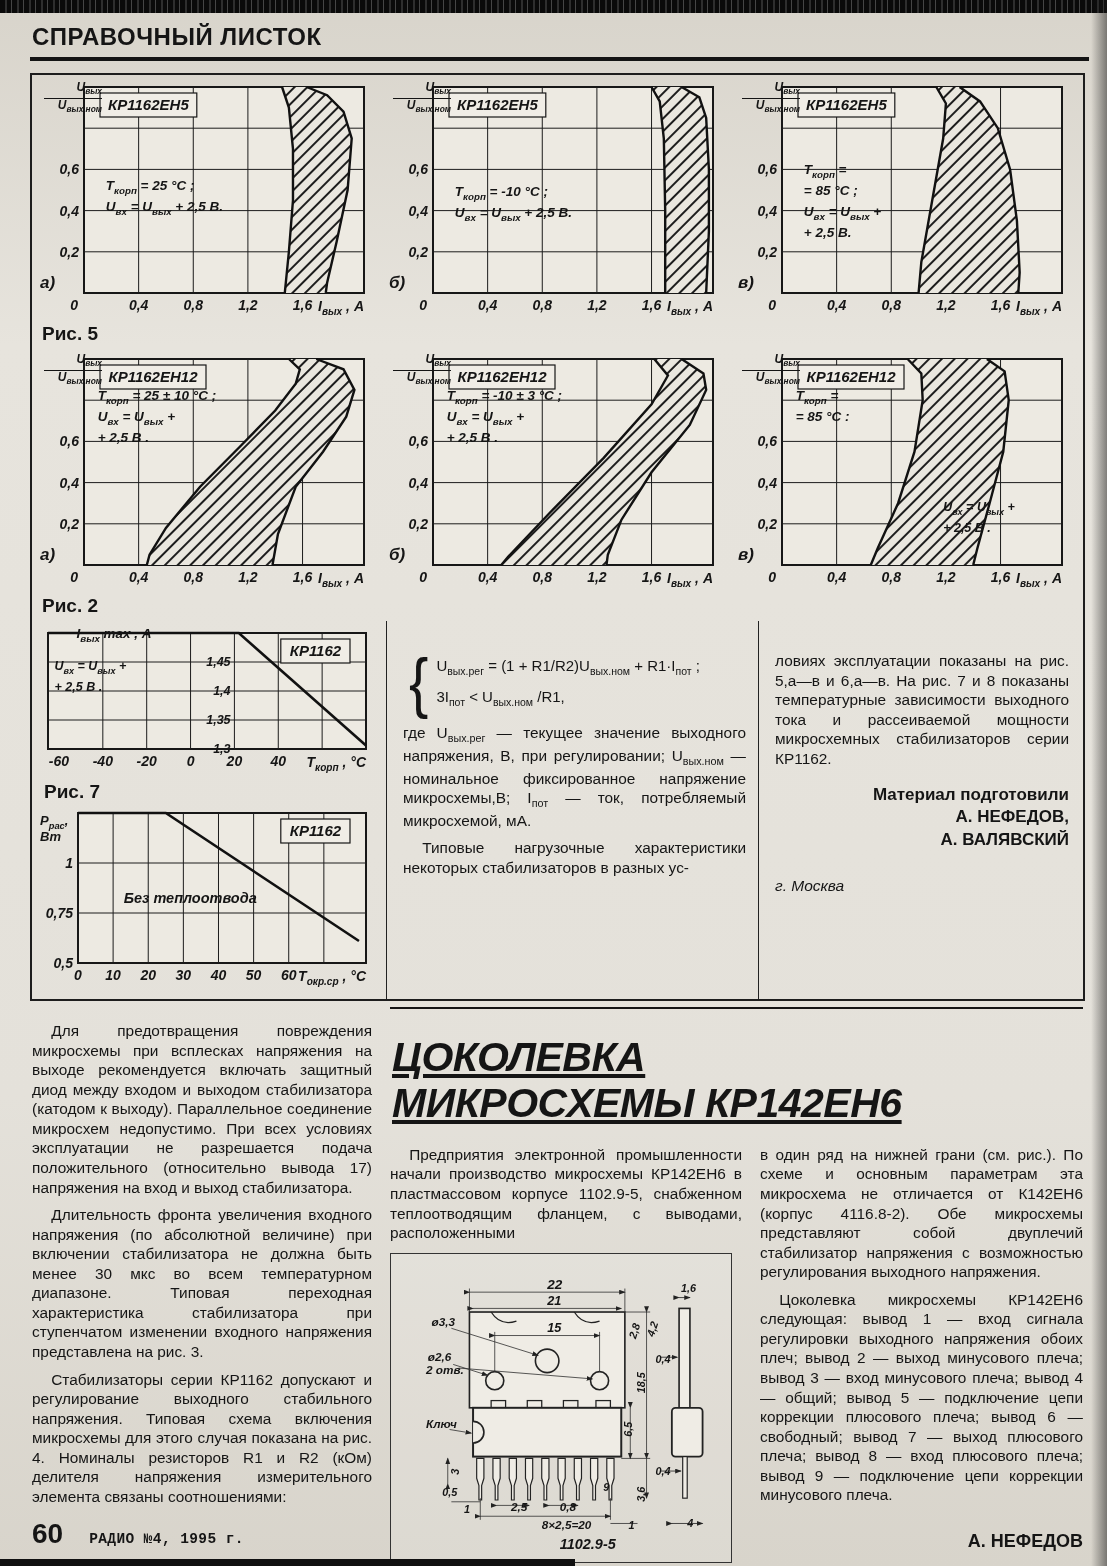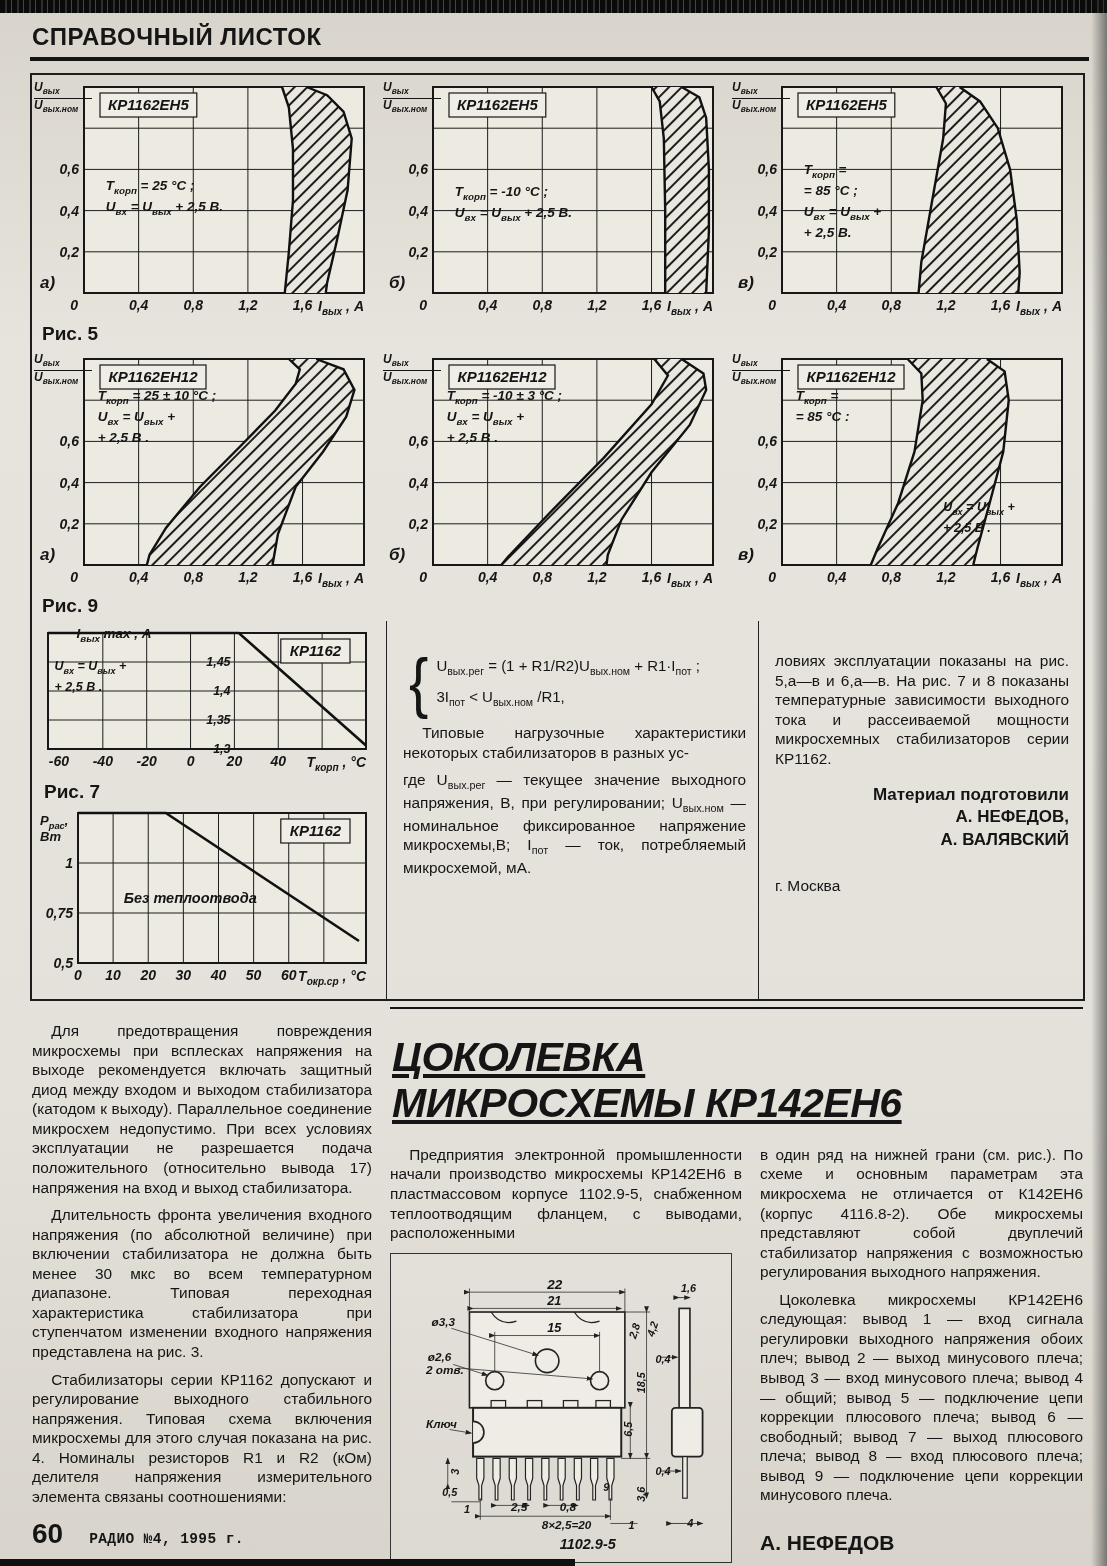--- a/index.html
+++ b/index.html
@@ -11,45 +11,45 @@
   }
   .scan-top{height:13px;background:repeating-linear-gradient(90deg,#0a0a0a 0 5px,#2e2e2e 5px 7px,#0a0a0a 7px 11px,#454545 11px 12px);}
   .scan-right{position:absolute;top:0;right:0;width:16px;height:100%;background:linear-gradient(90deg,rgba(0,0,0,0),rgba(25,25,25,.5));pointer-events:none;z-index:40;}
   .scan-bottom{position:absolute;bottom:0;left:0;width:575px;height:7px;background:#101010;z-index:41;}
   .hdr{margin:10px 16px 0 32px;font-size:24px;font-weight:bold;letter-spacing:.5px;}
   .hdr-rule{height:4px;background:#141414;margin:6px 18px 0 30px;}
   
   .box{border:2px solid #1d1d1d;margin:12px 22px 0 30px;padding:2px 2px 0 2px;}
   .chart-row{display:grid;grid-template-columns:repeat(3,1fr);}
   .cell{position:relative;padding-top:2px;}
-  .yfrac{position:absolute;left:0;top:4px;width:58px;text-align:left;font-style:italic;font-weight:600;font-size:12px;line-height:1.15;z-index:5;}
+  .yfrac{position:absolute;left:10px;top:4px;width:58px;text-align:right;font-style:italic;font-weight:600;font-size:12px;line-height:1.15;z-index:5;}
   .yfrac .num{border-bottom:1.6px solid #141414;padding-bottom:1px;}
   .letter{position:absolute;left:6px;bottom:30px;font-style:italic;font-size:17px;font-weight:600;}
   .figcap{font-weight:bold;font-size:19px;margin:0 0 4px 8px;}
   
   .bstrip{display:grid;grid-template-columns:352px 372px 1fr;}
   .bstrip .c1{padding:6px 2px 4px 2px;position:relative;}
   .bstrip .c2,.bstrip .c3{border-left:1.6px solid #222;padding:6px 12px 0 16px;}
   .smallfig{position:relative;margin-bottom:2px;}
   .formula{display:flex;align-items:center;margin:24px 0 10px 6px;}
   .formula .brace{font-size:58px;font-weight:300;line-height:.9;margin-right:8px;transform:scaleY(1.15);}
   .formula .flines{font-size:15px;font-weight:500;line-height:2.0;}
   p.body{font-size:15.4px;line-height:1.27;text-align:justify;margin:8px 0 2px 0;text-indent:1.25em;}
   p.body.noind{text-indent:0;}
   sub{font-size:70%;}
   .credits{margin-top:16px;text-align:right;font-weight:bold;font-size:17px;line-height:1.3;}
-  .city{font-size:15.5px;margin-top:26px;}
+  .city{font-style:italic;font-size:15.5px;margin-top:26px;}
   
   .bottom{display:grid;grid-template-columns:340px 352px 1fr;column-gap:18px;margin:6px 24px 0 32px;grid-template-rows:auto 1fr;}
   .bleft{grid-column:1;grid-row:1/3;padding-top:6px;}
   .titleblock{grid-column:2/4;grid-row:1;border-top:2.5px solid #141414;padding:26px 0 10px 2px;text-decoration:underline;}
   .titleblock .t{font-size:41px;font-weight:bold;font-style:italic;line-height:1.12;letter-spacing:-.5px;}
   .bmid{grid-column:2;grid-row:2;}
   .bright{grid-column:3;grid-row:2;}
-  .author{margin-top:26px;text-align:left;font-weight:bold;font-size:21px;}
+  .author{margin-top:26px;text-align:right;font-weight:bold;font-size:18px;}
   .drawframe{border:1.6px solid #333;margin-top:10px;padding:2px;background:rgba(255,255,255,.12);width:336px;}
   .footer{position:absolute;left:32px;bottom:16px;display:flex;align-items:baseline;gap:26px;z-index:30;}
   .footer .num{font-size:28px;font-weight:bold;}
   .footer .iss{font-size:14.5px;font-weight:600;letter-spacing:.4px;font-family:Liberation Mono, monospace;}
   svg text{font-family:"Liberation Sans",sans-serif;}
 </style>
 </head>
 <body>
 
 <div class="scan-top"></div>
@@ -318,21 +318,21 @@
             <rect x="66" y="14" width="106" height="24" fill="#f0ede6" stroke="#171717" stroke-width="1.2"></rect>
             <text x="119" y="31" font-size="15" text-anchor="middle" fill="#151515" font-style="italic" font-weight="700"><tspan>КР1162ЕН12</tspan></text>
             <text x="63.65853658536586" y="49.19999999999999" font-size="13.5" text-anchor="start" fill="#151515" font-style="italic" font-weight="600"><tspan>T</tspan><tspan font-size="72%" dy="4">корп</tspan><tspan dy="-4"> =</tspan></text>
             <text x="63.65853658536586" y="70.19999999999999" font-size="13.5" text-anchor="start" fill="#151515" font-style="italic" font-weight="600"><tspan>= 85 °C :</tspan></text>
             <text x="211.1707317073171" y="160.44" font-size="12.5" text-anchor="start" fill="#151515" font-style="italic" font-weight="600"><tspan>U</tspan><tspan font-size="72%" dy="4">вх</tspan><tspan dy="-4"> = U</tspan><tspan font-size="72%" dy="4">вых</tspan><tspan dy="-4"> +</tspan></text>
             <text x="211.1707317073171" y="181.44" font-size="12.5" text-anchor="start" fill="#151515" font-style="italic" font-weight="600"><tspan>+ 2,5 В .</tspan></text>
           </g>
         </svg>
     </div>
   </div>
-  <div class="figcap">Рис. 9</div>
+  <div class="figcap">Рис. 2</div>
 
   <div class="bstrip">
     <div class="c1">
       <div class="smallfig">
         <svg width="340" height="148">
             <defs>
               <pattern id="h7" width="9" height="9" patternUnits="userSpaceOnUse" patternTransform="rotate(45)">
                 <rect width="9" height="9" fill="#eae7df"></rect>
                 <line x1="1" y1="0" x2="1" y2="9" stroke="#1d1d1d" stroke-width="2"></line>
               </pattern>
@@ -410,22 +410,22 @@
       </div>
     </div>
     <div class="c2">
       <div class="formula">
         <span class="brace">{</span>
         <div class="flines">
           <div>U<sub>вых.рег</sub> = (1 + R1/R2)U<sub>вых.ном</sub> + R1·I<sub>пот</sub> ;</div>
           <div>3I<sub>пот</sub> &lt; U<sub>вых.ном</sub> /R1,</div>
         </div>
       </div>
+      <p class="body noind">где U<sub>вых.рег</sub> — текущее значение выходного напряжения, В, при регулировании; U<sub>вых.ном</sub> — номинальное фиксированное напряжение микросхемы,В; I<sub>пот</sub> — ток, потребляемый микросхемой, мА.</p>
       <p class="body">Типовые нагрузочные характеристики некоторых стабилизаторов в разных ус-</p>
-      <p class="body noind">где U<sub>вых.рег</sub> — текущее значение выходного напряжения, В, при регулировании; U<sub>вых.ном</sub> — номинальное фиксированное напряжение микросхемы,В; I<sub>пот</sub> — ток, потребляемый микросхемой, мА.</p>
     </div>
     <div class="c3">
       <p class="body noind" style="margin-top:24px">ловиях эксплуатации показаны на рис. 5,а—в и 6,а—в. На рис. 7 и 8 показаны температурные зависимости выходного тока и рассеиваемой мощности микросхемных стабилизаторов серии КР1162.</p>
       <div class="credits">
         <div>Материал подготовили</div>
         <div>А. НЕФЕДОВ,</div>
         <div>А. ВАЛЯВСКИЙ</div>
       </div>
       <div class="city">г. Москва</div>
     </div>

